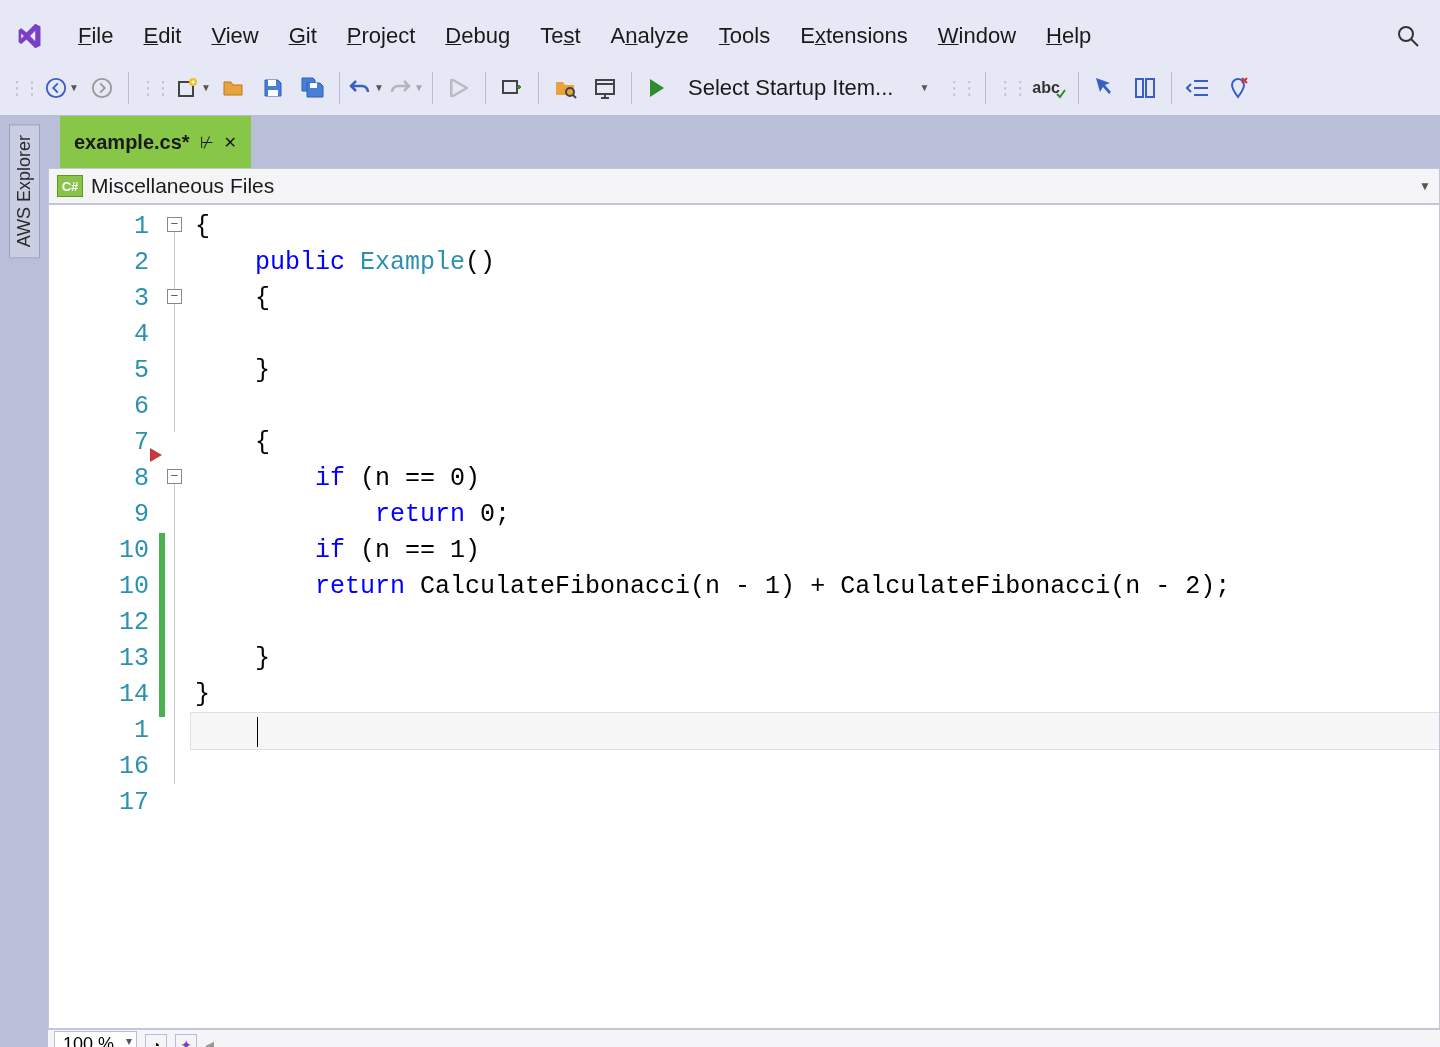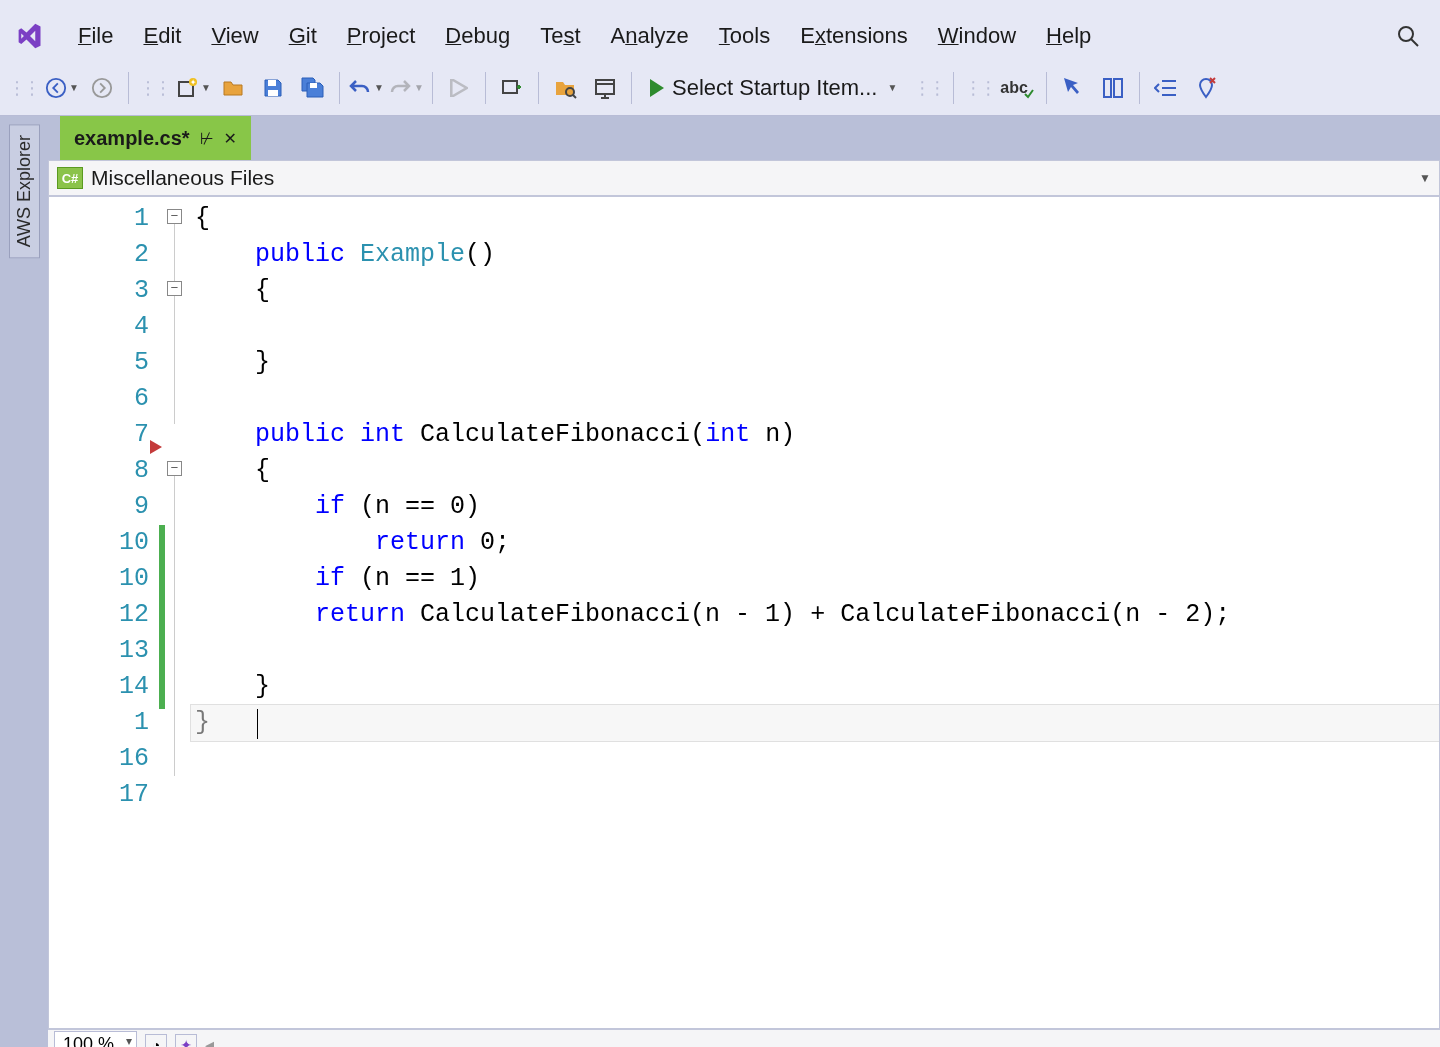--- a/index.html
+++ b/index.html
@@ -57,21 +57,21 @@
 }
 .dropdown-arrow {
   font-size: 10px; color: #555; margin-left: 2px;
 }
 .startup-btn {
   display: flex; align-items: center;
   padding: 0 10px;
   height: 40px;
   font-size: 22px;
   color: #1a1a1a;
-  gap: 8px;
+  gap: 24px;
   cursor: pointer;
 }
 .play-triangle {
   width: 0; height: 0;
   border-left: 14px solid #2e8b2e;
   border-top: 9px solid transparent;
   border-bottom: 9px solid transparent;
 }
 .drag-handle {
   color: #b8bcd6;
@@ -105,21 +105,21 @@
 }
 .editor-area {
   flex: 1;
   display: flex;
   flex-direction: column;
   background: #b9bfd8;
 }
 .tab-strip {
   display: flex;
   align-items: center;
-  height: 44px;
+  height: 52px;
   padding-left: 12px;
 }
 .file-tab {
   display: flex;
   align-items: center;
   background: #88c648;
   height: 100%;
   padding: 0 14px;
   gap: 10px;
   font-size: 20px;
@@ -475,21 +475,20 @@
       </div>
       <div class="code-col">
         <div class="cursor-line" style="top:508px"></div>
         <div class="caret" style="top:512px;left:66px"></div>
         <div class="code-line"><span class="punc">{</span></div>
         <div class="code-line">    <span class="kw">public</span> <span class="typ">Example</span><span class="punc">()</span></div>
         <div class="code-line">    <span class="punc">{</span></div>
         <div class="code-line"></div>
         <div class="code-line">    <span class="punc">}</span></div>
         <div class="code-line"></div>
-        <div class="code-line">    <span class="kw">public</span> <span class="kw">int</span> <span class="ident">CalculateFibonacci</span><span class="punc">(</span><span class="kw">int</span> <span class="ident">n</span><span class="punc">)</span></div>
         <div class="code-line">    <span class="punc">{</span></div>
         <div class="code-line">        <span class="kw">if</span> <span class="punc">(n == 0)</span></div>
         <div class="code-line">            <span class="kw">return</span> <span class="punc">0;</span></div>
         <div class="code-line">        <span class="kw">if</span> <span class="punc">(n == 1)</span></div>
         <div class="code-line">        <span class="kw">return</span> <span class="ident">CalculateFibonacci</span><span class="punc">(n - 1) + </span><span class="ident">CalculateFibonacci</span><span class="punc">(n - 2);</span></div>
         <div class="code-line"></div>
         <div class="code-line">    <span class="punc">}</span></div>
         <div class="code-line"><span class="punc">}</span></div>
       </div>
     </div>

